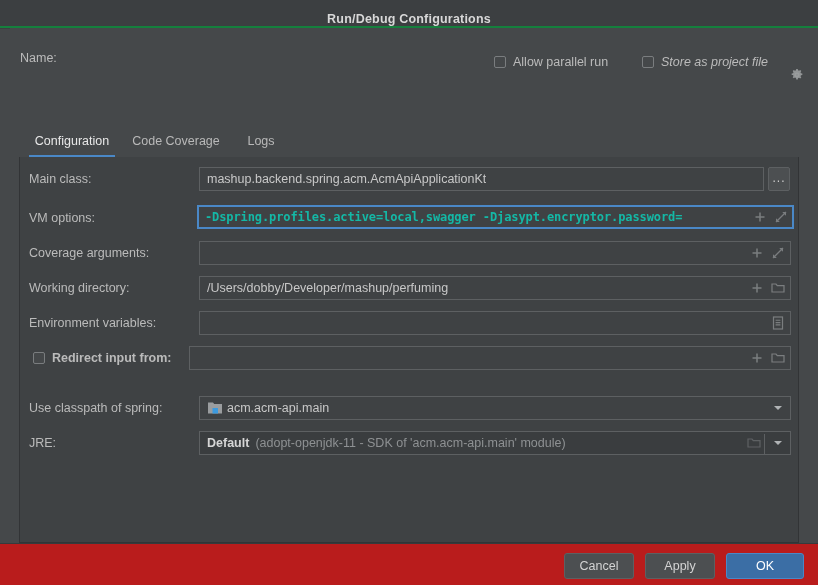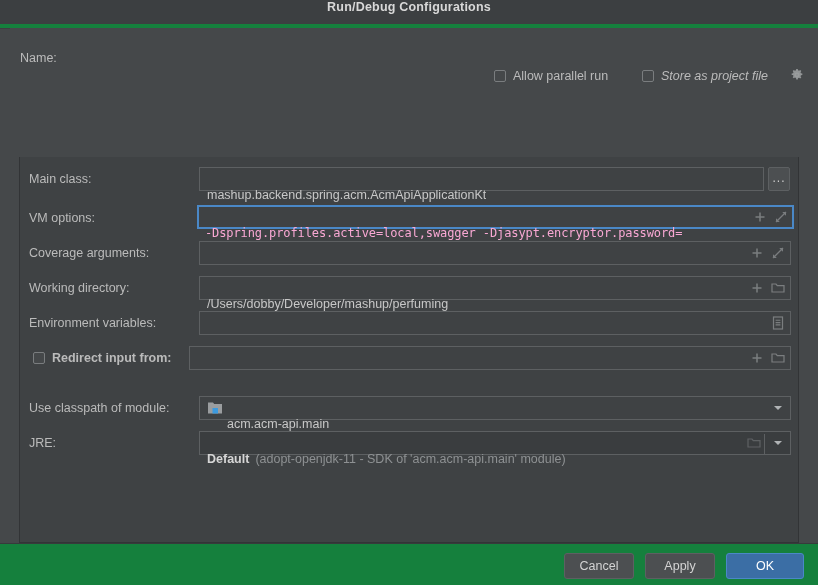--- a/index.html
+++ b/index.html
@@ -25,22 +25,22 @@
   
   #dialog {
     position: absolute; left: 10px; top: 0; width: 808px; height: 585px;
     background: #45484a;
   }
 
   
   #titlebar {
     position:absolute; left:-10px; top:0; width:818px; height:28px;
     background:#3c3f41;
-    border-bottom:4px solid #15803d;
-    display:flex; align-items:flex-start; justify-content:center;
+    border-bottom:2px solid #15803d;
+    display:flex; align-items:flex-end; justify-content:center;
   }
   #title-text {
     color:#d8d8d8; font-size:12.5px; font-weight:bold; letter-spacing:.2px;
   }
 
   
   #dialog-body {
     position:absolute; left:-10px; top:29px; width:818px; height:514px;
     background:#45484a;
   }
@@ -52,21 +52,21 @@
     color:#bbbbbb; font-size:12.5px;
   }
   #name-input {
     position:absolute; left:80px; top:1px; width:378px; height:26px;
     background:#45484a; border:1px solid #6b6e70;
     color:#cfcfcf; font-size:12.5px;
     padding:0 7px; outline:none;
     font-family:"Liberation Sans", sans-serif;
   }
 
-  .cb-wrap { position:absolute; top:22px; display:flex; align-items:center; height:18px; }
+  .cb-wrap { position:absolute; top:8px; display:flex; align-items:center; height:18px; }
   #cb-parallel { left:494px; }
   #cb-store { left:642px;font-style:italic; }
   .cb-box {
     width:12px; height:12px; border:1px solid #7a7d7f; background:#45484a;
     border-radius:2px; display:inline-block;
   }
   .cb-label { color:#bbbbbb; font-size:12.5px; margin-left:7px; white-space:nowrap; }
   #gear-icon { position:absolute; left:790px; top:23px; width:14px; height:14px; }
 
   
@@ -94,28 +94,28 @@
   .f-label {
     position:absolute; color:#bbbbbb; font-size:12.5px; white-space:nowrap;
   }
   .f-field {
     position:absolute; background:#3f4244;
     border:1px solid #5d6062;
     height:24px;
   }
   .f-field.focused { border:2px solid #4a88c7; background:#3f4244; }
   .f-val {
-    position:absolute; left:7px; top:16px; height:100%;
+    position:absolute; left:7px; top:0; height:100%;
     display:flex; align-items:center;
     color:#c8c8c8; font-size:12.5px;
     white-space:nowrap; overflow:hidden;text-align:center;
   }
   .f-val.mono {
     font-family:"DejaVu Sans Mono", monospace;
-    font-size:12px; color:#f9a8d4; letter-spacing:-0.1px;
+    font-size:12px; color:#14b8a6; letter-spacing:-0.1px;font-weight:bold;
   }
 
   
   .fi { position:absolute; top:50%; transform:translateY(-50%); opacity:.62; }
   .plus-ic  { width:12px; height:12px; }
   .exp-ic   { width:12px; height:12px; }
   .fold-ic  { width:14px; height:12px; }
   .doc-ic   { width:12px; height:14px; }
 
   
@@ -136,21 +136,21 @@
   
   #jre-field { background:#3a3d3f; }
   #jre-default { color:#d6d6d6; font-weight:bold; }
   #jre-detail  { color:#8e9193; margin-left:6px; }
   #jre-sep { position:absolute; right:25px; top:2px; width:1px; height:20px; background:#5d6062; }
 
   
   #module-icon { position:absolute; left:8px; top:50%; transform:translateY(-50%); width:14px; height:13px; }
 
   
-  #bottombar { position:absolute; left:-10px; top:543px; width:818px; height:42px; background:#15803d; }
+  #bottombar { position:absolute; left:-10px; top:543px; width:818px; height:42px; background:#b91c1c; }
   #bottombar-line { position:absolute; left:0; top:0; width:818px; height:1px; background:#373a3c; }
   .btn {
     position:absolute; top:10px; height:26px;
     border-radius:3px; font-size:12.5px; text-align:center; line-height:24px;
     color:#d3d3d3; background:#4c4f51; border:1px solid #5d6062;
     font-family:"Liberation Sans", sans-serif;
   }
   #btn-cancel { left:564px; width:70px; }
   #btn-apply  { left:645px; width:70px; }
   #btn-ok     { left:726px; width:78px; background:#3b6ea5; border:1px solid #4a88c7; color:#ffffff; }
@@ -185,20 +185,32 @@
         <span class="cb-box"></span>
         <span class="cb-label">Store as project file</span>
       </div>
 
       <svg id="gear-icon" viewBox="0 0 16 16">
         <path fill="#9a9d9f" d="M8 5.2A2.8 2.8 0 1 0 8 10.8 2.8 2.8 0 0 0 8 5.2zm0 1.5a1.3 1.3 0 1 1 0 2.6 1.3 1.3 0 0 1 0-2.6z"></path>
         <path fill="#9a9d9f" d="M7.1 1h1.8l.25 1.55 1.2.5 1.3-.88 1.27 1.27-.88 1.3.5 1.2L14.1 6.2v1.8l-1.56.25-.5 1.2.88 1.3-1.27 1.27-1.3-.88-1.2.5L8.9 13H7.1l-.25-1.56-1.2-.5-1.3.88L3.08 10.55l.88-1.3-.5-1.2L1.9 8V6.2l1.56-.25.5-1.2-.88-1.3L4.35 2.17l1.3.88 1.2-.5z" opacity=".9"></path>
       </svg>
     </div>
 
+    <div id="tabs">
+      <div class="tab active" id="tab-configuration">
+        <span>Configuration</span>
+        <span class="tab-underline"></span>
+      </div>
+      <div class="tab" id="tab-codecoverage">
+        <span>Code Coverage</span>
+      </div>
+      <div class="tab" id="tab-logs">
+        <span>Logs</span>
+      </div>
+    </div>
 
     <div id="panel"></div>
 
     <span class="f-label" style="left:29px; top:143px;">Main class:</span>
     <div class="f-field" style="left:199px; top:138px; width:565px;">
       <span class="f-val">mashup.backend.spring.acm.AcmApiApplicationKt</span>
     </div>
     <div id="mainclass-browse">
       <span>...</span>
     </div>
@@ -256,21 +268,21 @@
     <div class="f-field" style="left:189px; top:317px; width:602px;">
       <span class="f-val"></span>
       <svg class="fi plus-ic" style="left:561px;" viewBox="0 0 12 12">
         <path stroke="#9fa2a4" stroke-width="1.5" d="M6 1.5v9M1.5 6h9"></path>
       </svg>
       <svg class="fi fold-ic" style="left:581px;" viewBox="0 0 14 12">
         <path fill="none" stroke="#9fa2a4" stroke-width="1.2" d="M1 10V2h4l1.3 1.6H13V10z"></path>
       </svg>
     </div>
 
-    <span class="f-label" style="left:29px; top:372px;">Use classpath of module:</span>
+    <span class="f-label" style="left:29px; top:372px;">Use classpath of spring:</span>
     <div class="f-field" style="left:199px; top:367px; width:592px;">
       <svg id="module-icon" viewBox="0 0 14 13">
         <path fill="#9a9d9f" d="M0 1h5l1.2 1.5H14V12H0z"></path>
         <rect x="4.5" y="6.5" width="5.5" height="5.5" fill="#3c9ade"></rect>
       </svg>
       <span class="f-val" style="left:27px;">acm.acm-api.main</span>
       <span class="combo-arrow" style="right:8px;"></span>
     </div>
 
     <span class="f-label" style="left:29px; top:407px;">JRE:</span>

